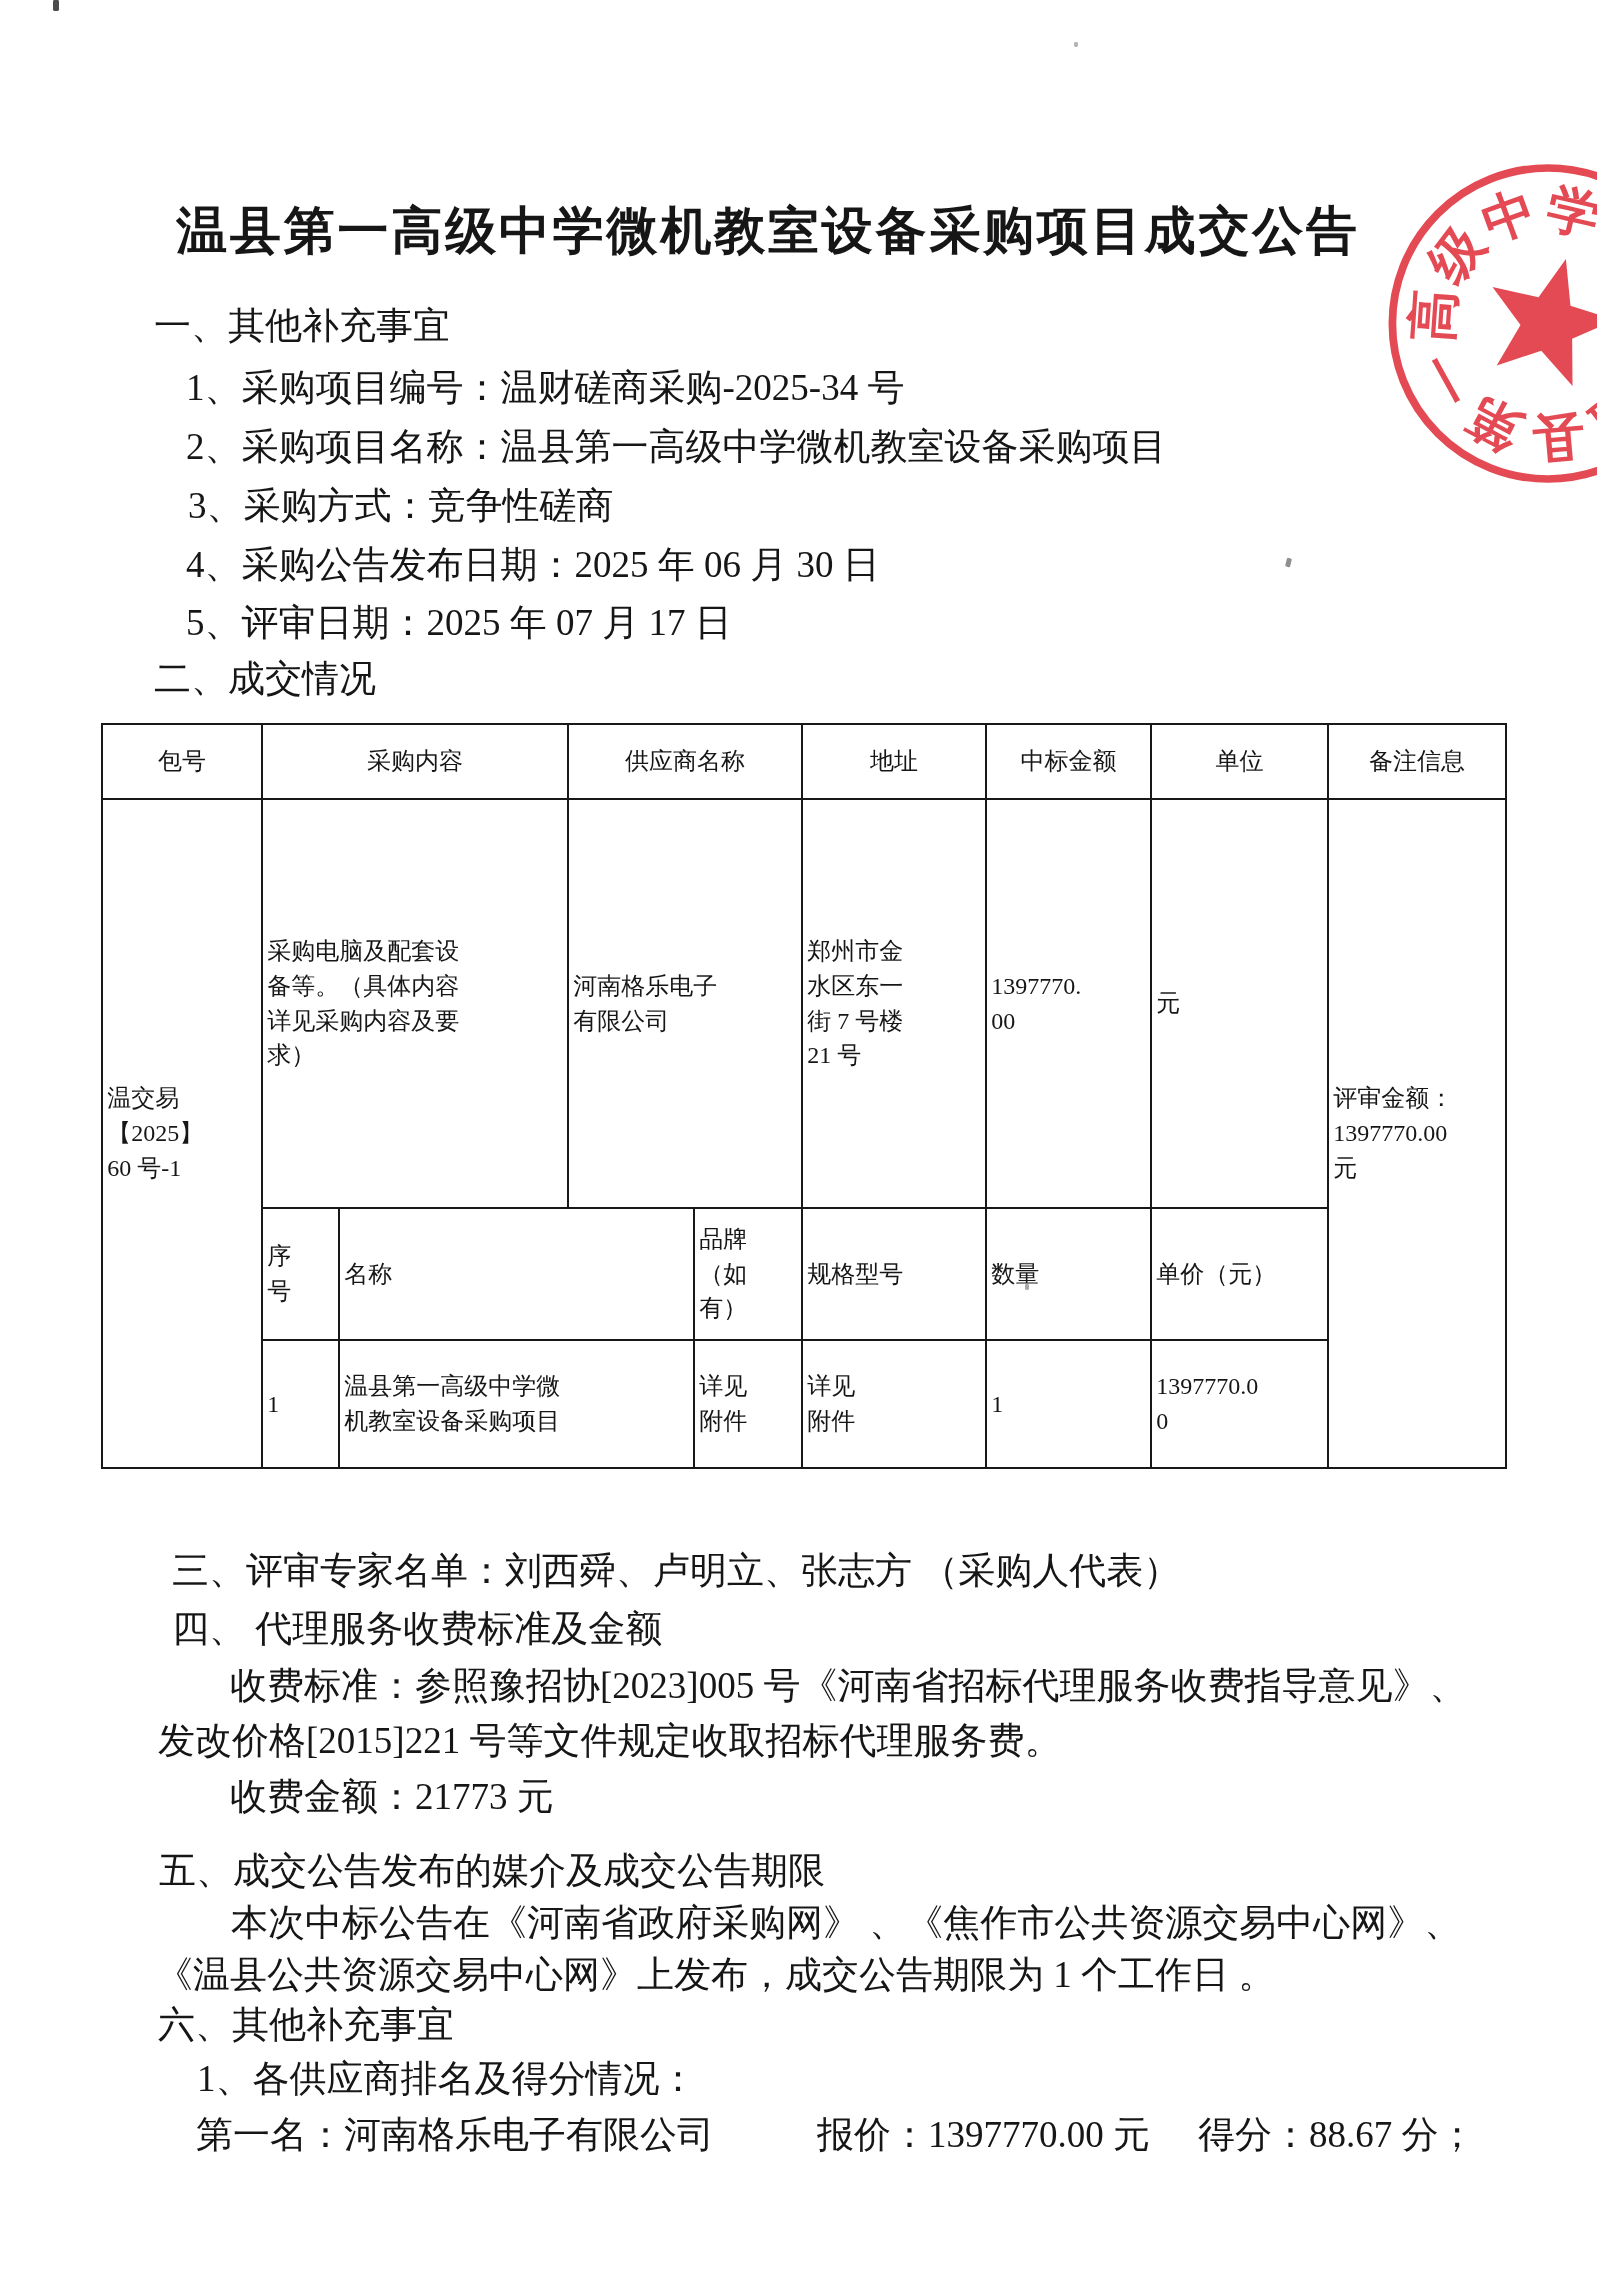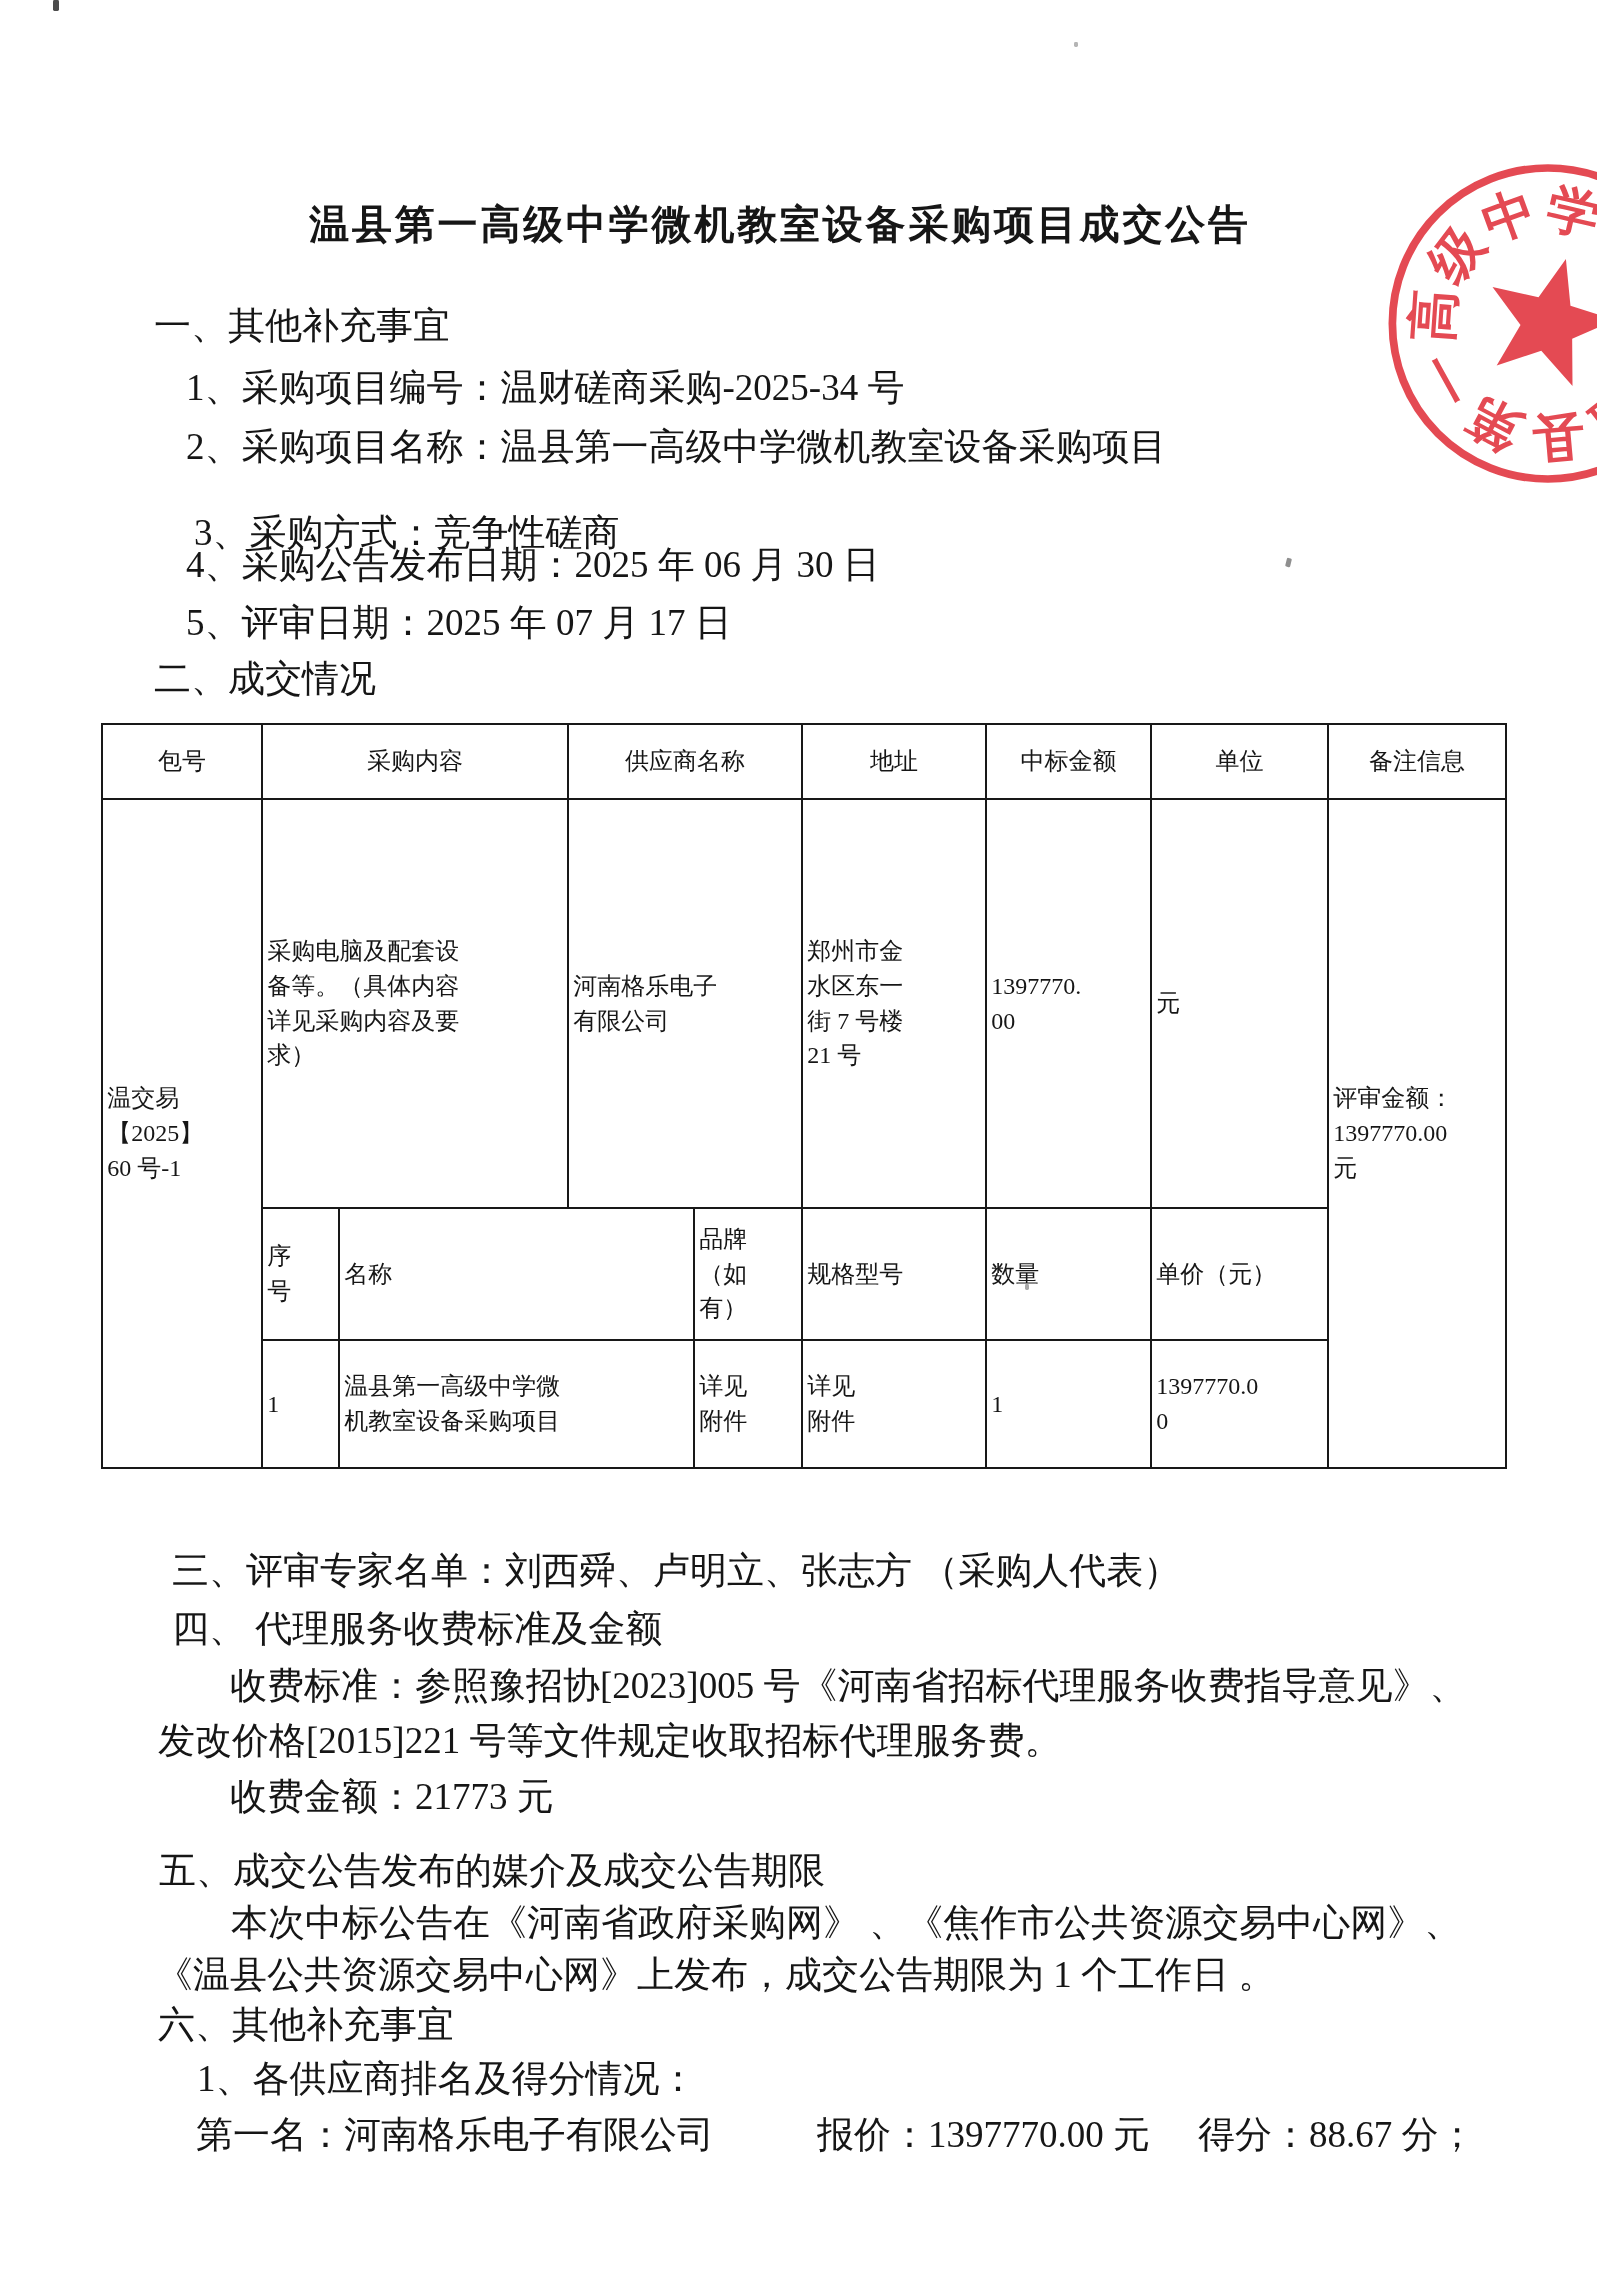--- a/index.html
+++ b/index.html
@@ -8,23 +8,22 @@
     position:relative;
     background:#ffffff;
     font-family:"Liberation Serif","DejaVu Serif",serif;
     color:#161616;
     overflow:hidden;
   }
   .title {
     position:absolute; top:197px; left:0; width:1536px;
     text-align:center;
     font-family:"DejaVu Sans","Liberation Sans",sans-serif;
-    font-weight:bold; font-size:40px; letter-spacing:2.8px;
+    font-weight:bold; font-size:51px; letter-spacing:2.8px;
     white-space:nowrap;
-    padding-left:12px;
   }
   .ln {
     position:absolute;
     font-size:37px; line-height:1.15;
     white-space:nowrap;
   }
   
   table.deal {
     position:absolute; left:101px; top:723px;
     width:1404px;
@@ -64,21 +63,21 @@
   .speck { position:absolute; background:#8a8a8a; border-radius:1.4px; }
 </style>
 </head>
 <body>
 
 <div class="title">温县第一高级中学微机教室设备采购项目成交公告</div>
 
 <div class="ln" style="left:154px; top:305px;">一、其他补充事宜</div>
 <div class="ln" style="left:186px; top:367px;">1、采购项目编号：温财磋商采购-2025-34 号</div>
 <div class="ln" style="left:186px; top:426px;">2、采购项目名称：温县第一高级中学微机教室设备采购项目</div>
-<div class="ln" style="left:194px; top:485px;margin-top:27px;">3、采购方式：竞争性磋商</div>
+<div class="ln" style="left:188px; top:485px;">3、采购方式：竞争性磋商</div>
 <div class="ln" style="left:186px; top:544px;">4、采购公告发布日期：2025 年 06 月 30 日</div>
 <div class="ln" style="left:186px; top:602px;">5、评审日期：2025 年 07 月 17 日</div>
 <div class="ln" style="left:154px; top:658px;">二、成交情况</div>
 
 <table class="deal">
   <colgroup>
     <col style="width:160px">
       <col style="width:77px">
       <col style="width:229px">
     <col style="width:126px">

